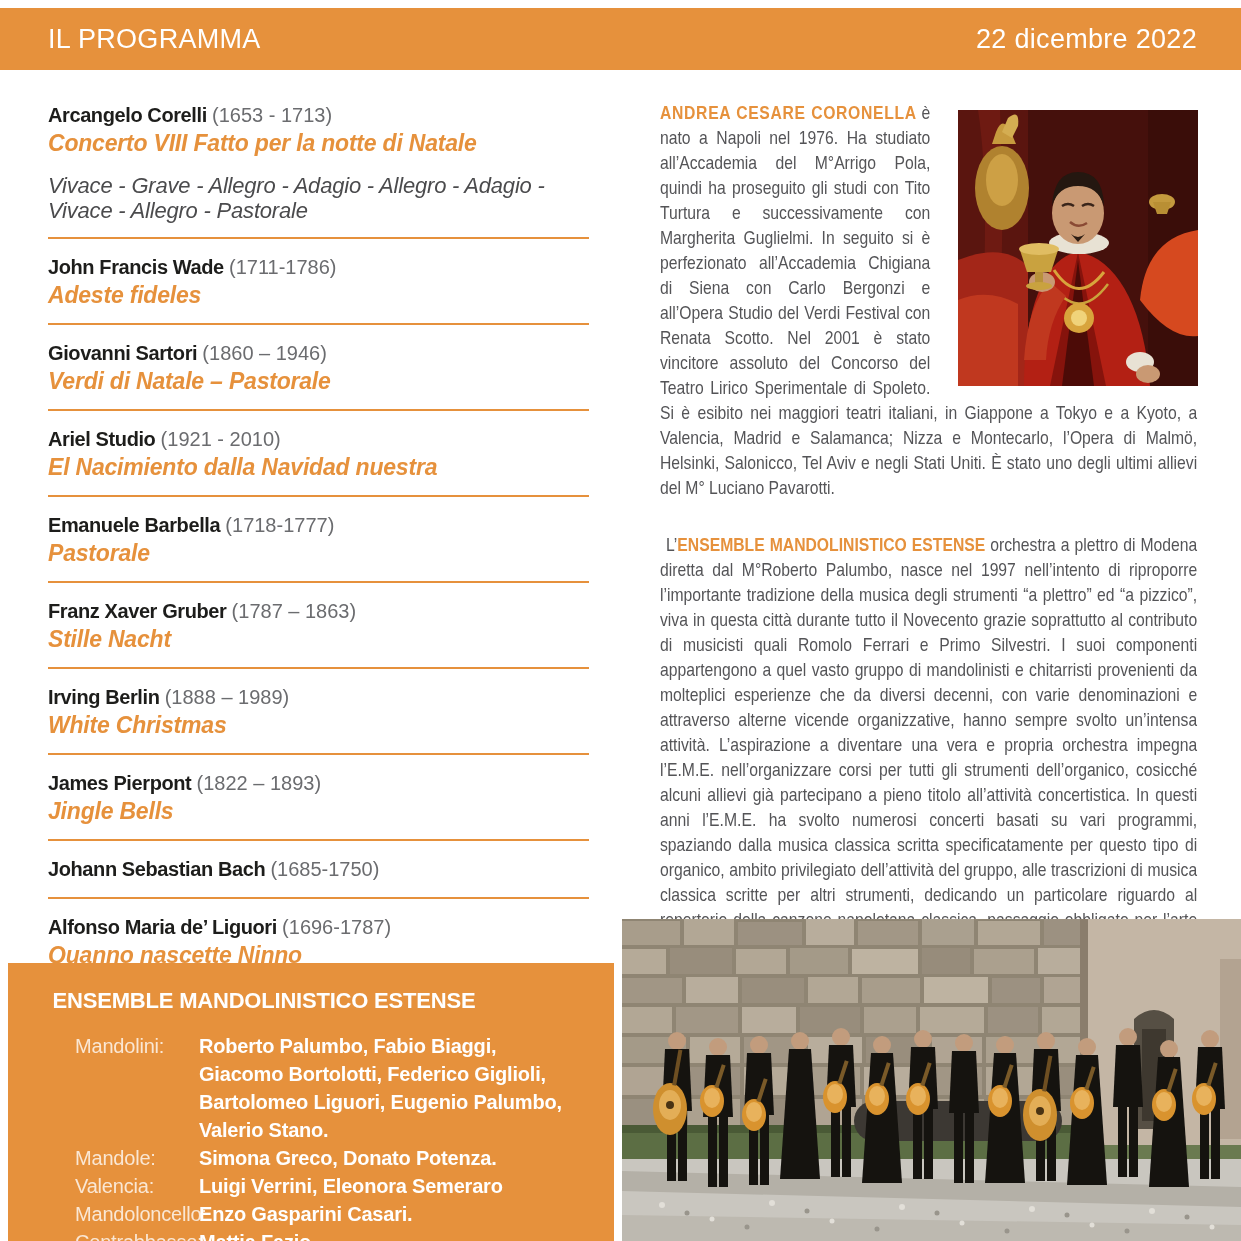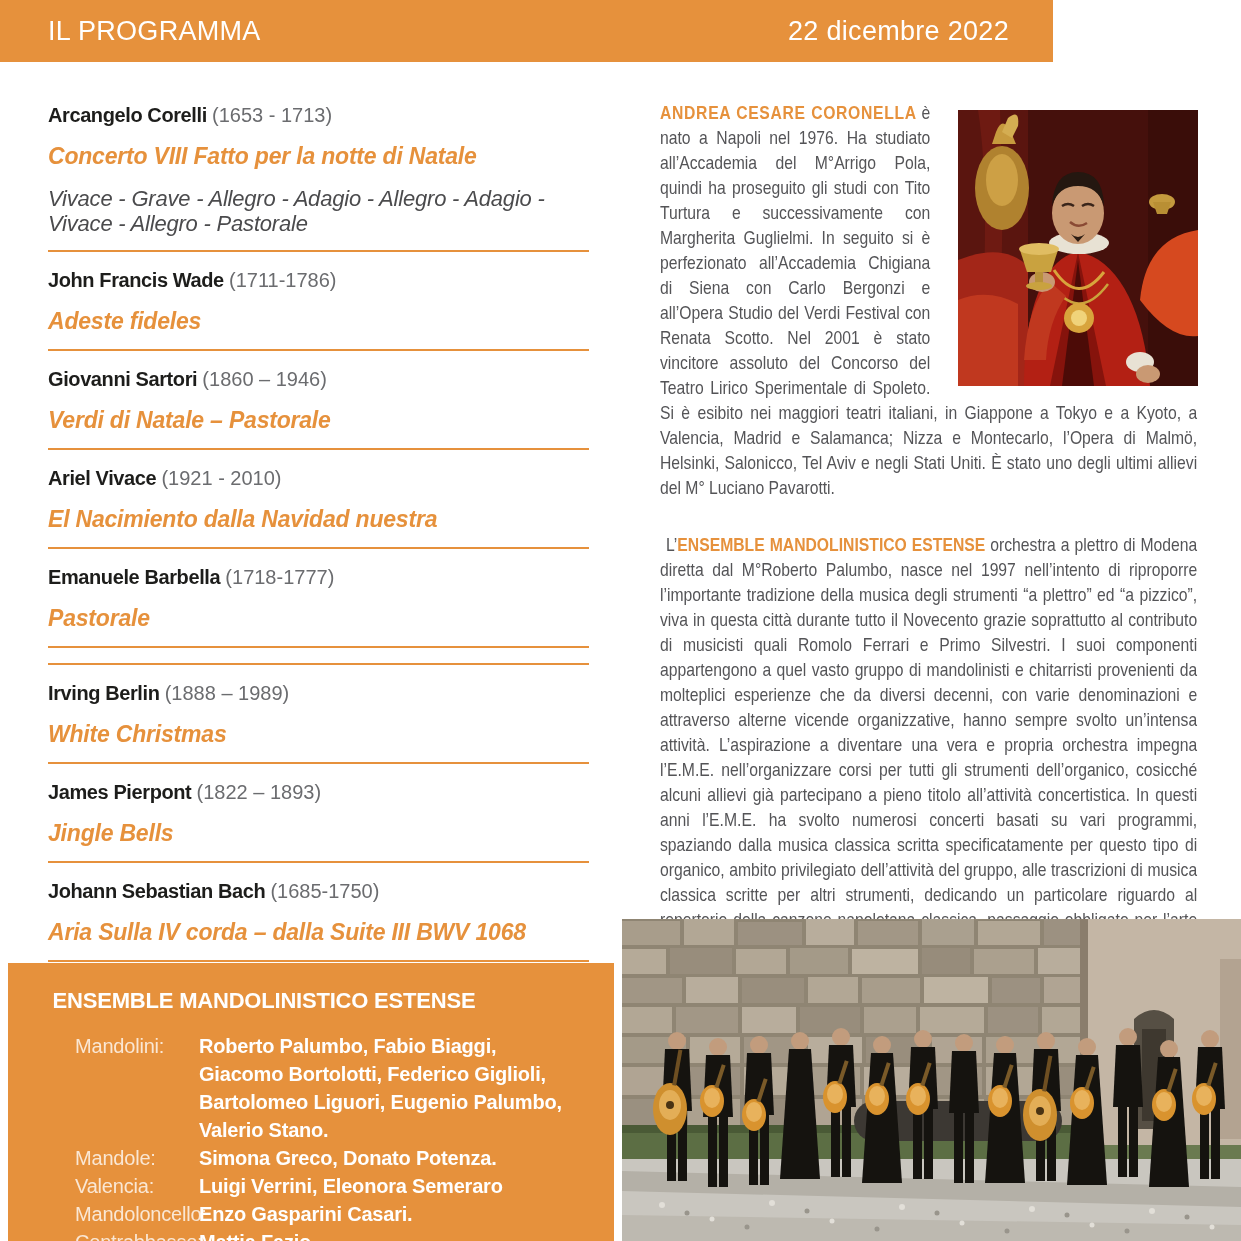--- a/index.html
+++ b/index.html
@@ -4,31 +4,31 @@
 <style>
   :root { --accent:#E6913C; }
   * { margin:0; padding:0; box-sizing:border-box; }
   html,body { width:1241px; height:1241px; }
   body {
     position:relative; background:#ffffff; overflow:hidden;
     font-family:"Liberation Sans", sans-serif; color:#545457;
   }
   
   .header {
-    position:absolute; left:0; top:0; width:1053px; height:62px;
+    position:absolute; left:0; top:8px; width:1241px; height:62px;
     background:var(--accent); color:#fff;
     display:flex; align-items:center; justify-content:space-between;
     padding:0 44px 0 48px; font-size:27px; letter-spacing:.3px;
   }
   
   .program { position:absolute; left:48px; top:102px; width:541px; }
   .p-item { }
   .name-line { font-size:20px; line-height:27px; color:#1d1d1b; font-weight:bold; letter-spacing:-0.4px; }
   .dates { font-weight:normal; color:#6b6c6f; letter-spacing:0; }
-  .piece-title { font-size:23px; line-height:27px; font-weight:bold; font-style:italic; color:var(--accent); margin-top:14px; letter-spacing:-0.2px;}
+  .piece-title { font-size:23px; line-height:27px; font-weight:bold; font-style:italic; color:var(--accent); margin-top:1px; letter-spacing:-0.2px;}
   .movements { font-size:22px; line-height:25px; font-style:italic; color:#4b4b4d; margin-top:16px; letter-spacing:-0.2px;}
   .rule { border:none; border-top:2px solid var(--accent); margin:14px 0 15px 0; height:0; }
   
   .bio-col {
     position:absolute; left:660px; top:100px; width:632px;
     transform:scaleX(0.85); transform-origin:0 0;
     font-size:18.5px; line-height:25px; text-align:justify; color:#545457;
     height:824px; overflow:hidden;
   }
   .portrait-spacer { float:right; width:300px; height:280px; margin:6px 0 8px 14px; }
@@ -77,48 +77,51 @@
   </div>
   <hr class="rule">
 
   <div class="p-item">
     <div class="name-line"><span>Giovanni Sartori</span> <span class="dates">(1860 – 1946)</span></div>
     <div class="piece-title">Verdi di Natale – Pastorale</div>
   </div>
   <hr class="rule">
 
   <div class="p-item">
-    <div class="name-line"><span>Ariel Vivace</span> <span class="dates">(1921 - 2010)</span></div>
+    <div class="name-line"><span>Ariel Studio</span> <span class="dates">(1921 - 2010)</span></div>
     <div class="piece-title">El Nacimiento dalla Navidad nuestra</div>
   </div>
   <hr class="rule">
 
   <div class="p-item">
     <div class="name-line"><span>Emanuele Barbella</span> <span class="dates">(1718-1777)</span></div>
     <div class="piece-title">Pastorale</div>
   </div>
   <hr class="rule">
 
+  <div class="p-item">
+    <div class="name-line"><span>Franz Xaver Gruber</span> <span class="dates">(1787 – 1863)</span></div>
+    <div class="piece-title">Stille Nacht</div>
+  </div>
   <hr class="rule">
 
   <div class="p-item">
     <div class="name-line"><span>Irving Berlin</span> <span class="dates">(1888 – 1989)</span></div>
     <div class="piece-title">White Christmas</div>
   </div>
   <hr class="rule">
 
   <div class="p-item">
     <div class="name-line"><span>James  Pierpont</span> <span class="dates">(1822 – 1893)</span></div>
     <div class="piece-title">Jingle Bells</div>
   </div>
   <hr class="rule">
 
   <div class="p-item">
     <div class="name-line"><span>Johann Sebastian Bach</span> <span class="dates">(1685-1750)</span></div>
-    <div class="piece-title">Aria Sulla IV corda – dalla Suite III BWV 1068</div>
   </div>
   <hr class="rule">
 
   <div class="p-item">
     <div class="name-line"><span>Alfonso Maria  de’ Liguori</span> <span class="dates">(1696-1787)</span></div>
     <div class="piece-title">Quanno nascette Ninno</div>
   </div>
 
 </div>
 

